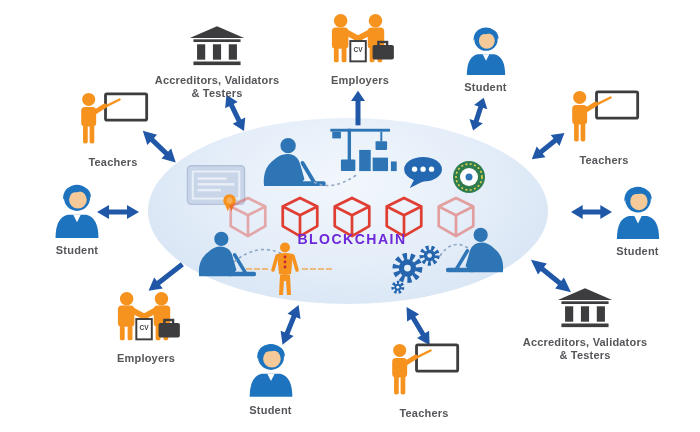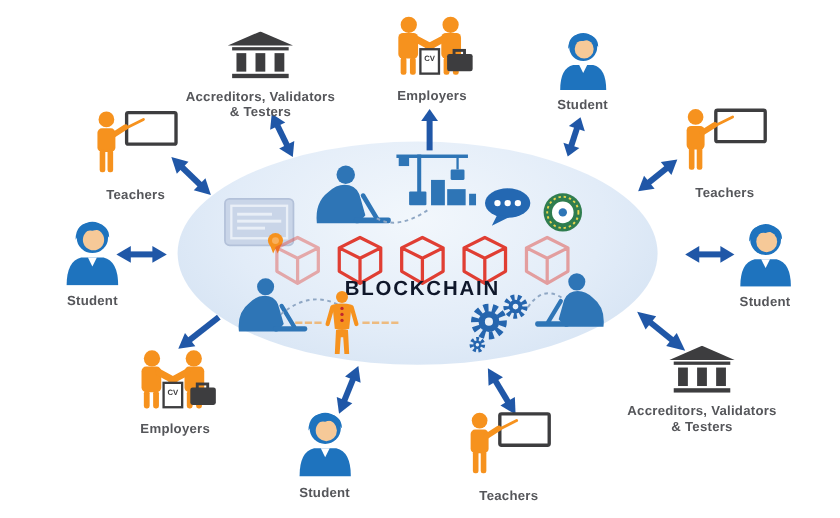--- a/index.html
+++ b/index.html
@@ -7,21 +7,21 @@
           font-family:"Liberation Sans",sans-serif;}
   .ellipse{position:absolute;left:148px;top:118px;width:400px;height:186px;border-radius:50%;
            background:radial-gradient(ellipse at 50% 35%, #f2f7fc 0%, #e2ecf8 55%, #cfdff1 100%);}
   .node{position:absolute;text-align:center;}
   .node .icon{display:block;margin:0 auto;}
   .nlabel{font-size:11px;font-weight:700;color:#55565a;line-height:1.18;letter-spacing:.2px;margin-top:2px;}
   .arrow{position:absolute;height:18px;transform-origin:0 50%;}
   .arrow svg{display:block;width:100%;height:18px;fill:#2057A7;}
   .inel{position:absolute;}
   .bctitle{position:absolute;left:262px;top:231px;width:180px;text-align:center;
-           font-size:17px;font-weight:800;color:#0f172a;letter-spacing:1.5px;}
+           font-size:14px;font-weight:800;color:#6d28d9;letter-spacing:1.5px;}
   .cv-tag{position:absolute;font-size:6.5px;font-weight:700;color:#3D3D3F;width:16px;text-align:center;}
   .ecg{position:absolute;border-top:2px dashed rgba(246,146,30,.55);height:0;}
   .darc{position:absolute;}
   .darc svg{display:block;}
 </style>
 </head>
 <body>
 
 <div class="canvas">
 

